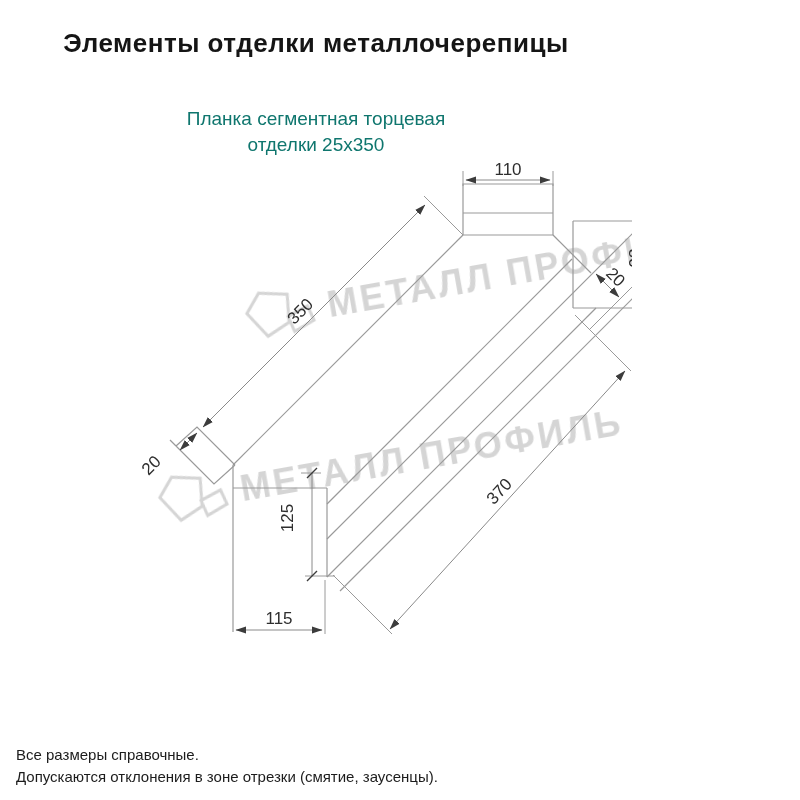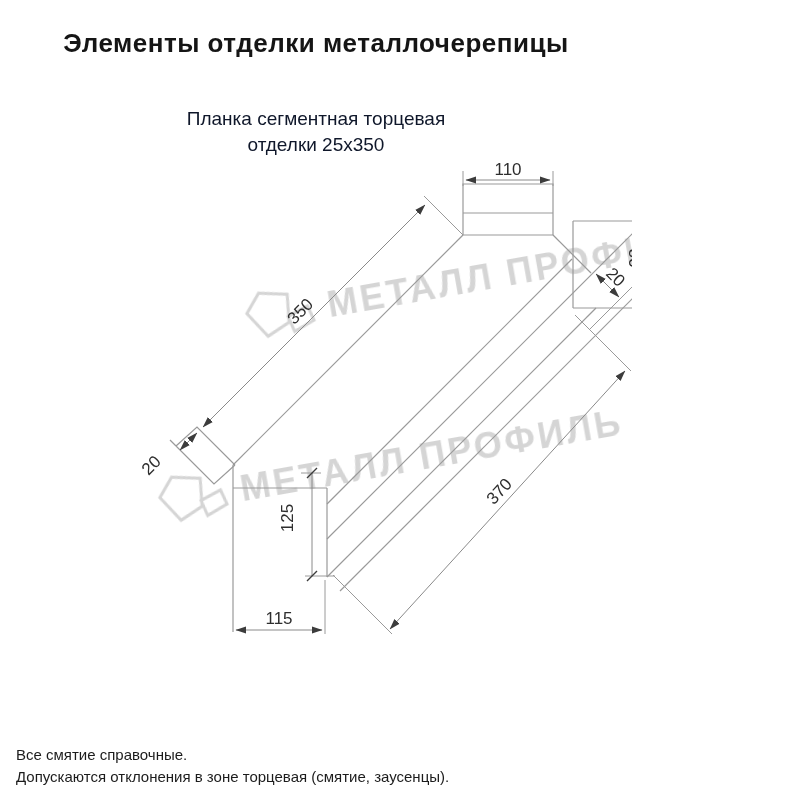--- a/index.html
+++ b/index.html
@@ -6,21 +6,21 @@
   .page{
     position:relative;width:632px;height:800px;background:#ffffff;overflow:hidden;
     font-family:"Liberation Sans","DejaVu Sans",sans-serif;color:#1c1c1c;
   }
   .title{
     position:absolute;top:28px;left:0;width:100%;text-align:center;
     font-size:26px;font-weight:bold;letter-spacing:0.5px;color:#151515;
   }
   .subtitle{
     position:absolute;top:106px;left:0;width:100%;text-align:center;
-    font-size:19px;line-height:26px;color:#0f172a;
+    font-size:19px;line-height:26px;color:#0f766e;
   }
   .drawing{position:absolute;left:0;top:0;}
   .watermark{
     position:absolute;display:flex;align-items:center;gap:10px;
     transform-origin:left center;transform:rotate(-10deg);
     opacity:0.75;filter:blur(0.7px);pointer-events:none;
   }
   .watermark .wm-text{
     font-size:36px;font-weight:bold;letter-spacing:3px;white-space:nowrap;
     color:#c7c7c7;
@@ -135,17 +135,17 @@
     </g>
 
     <g>
       <path d="M333,575 L392,634 M575,315 L631,371" stroke="#9a9a9a" stroke-width="1" fill="none"></path>
       <line x1="390" y1="629" x2="625" y2="371" stroke="#8a8a8a" stroke-width="1" marker-start="url(#arr)" marker-end="url(#arr)"></line>
       <text class="dim-label" x="499" y="497" text-anchor="middle" transform="rotate(-47 499 491)">370</text>
     </g>
   </svg>
 
   <div class="footer">
-    <div>Все смятие справочные.</div>
-    <div>Допускаются отклонения в зоне торцевая (смятие, заусенцы).</div>
+    <div>Все размеры справочные.</div>
+    <div>Допускаются отклонения в зоне отрезки (смятие, заусенцы).</div>
   </div>
 
 </div>
 
 </body></html>

